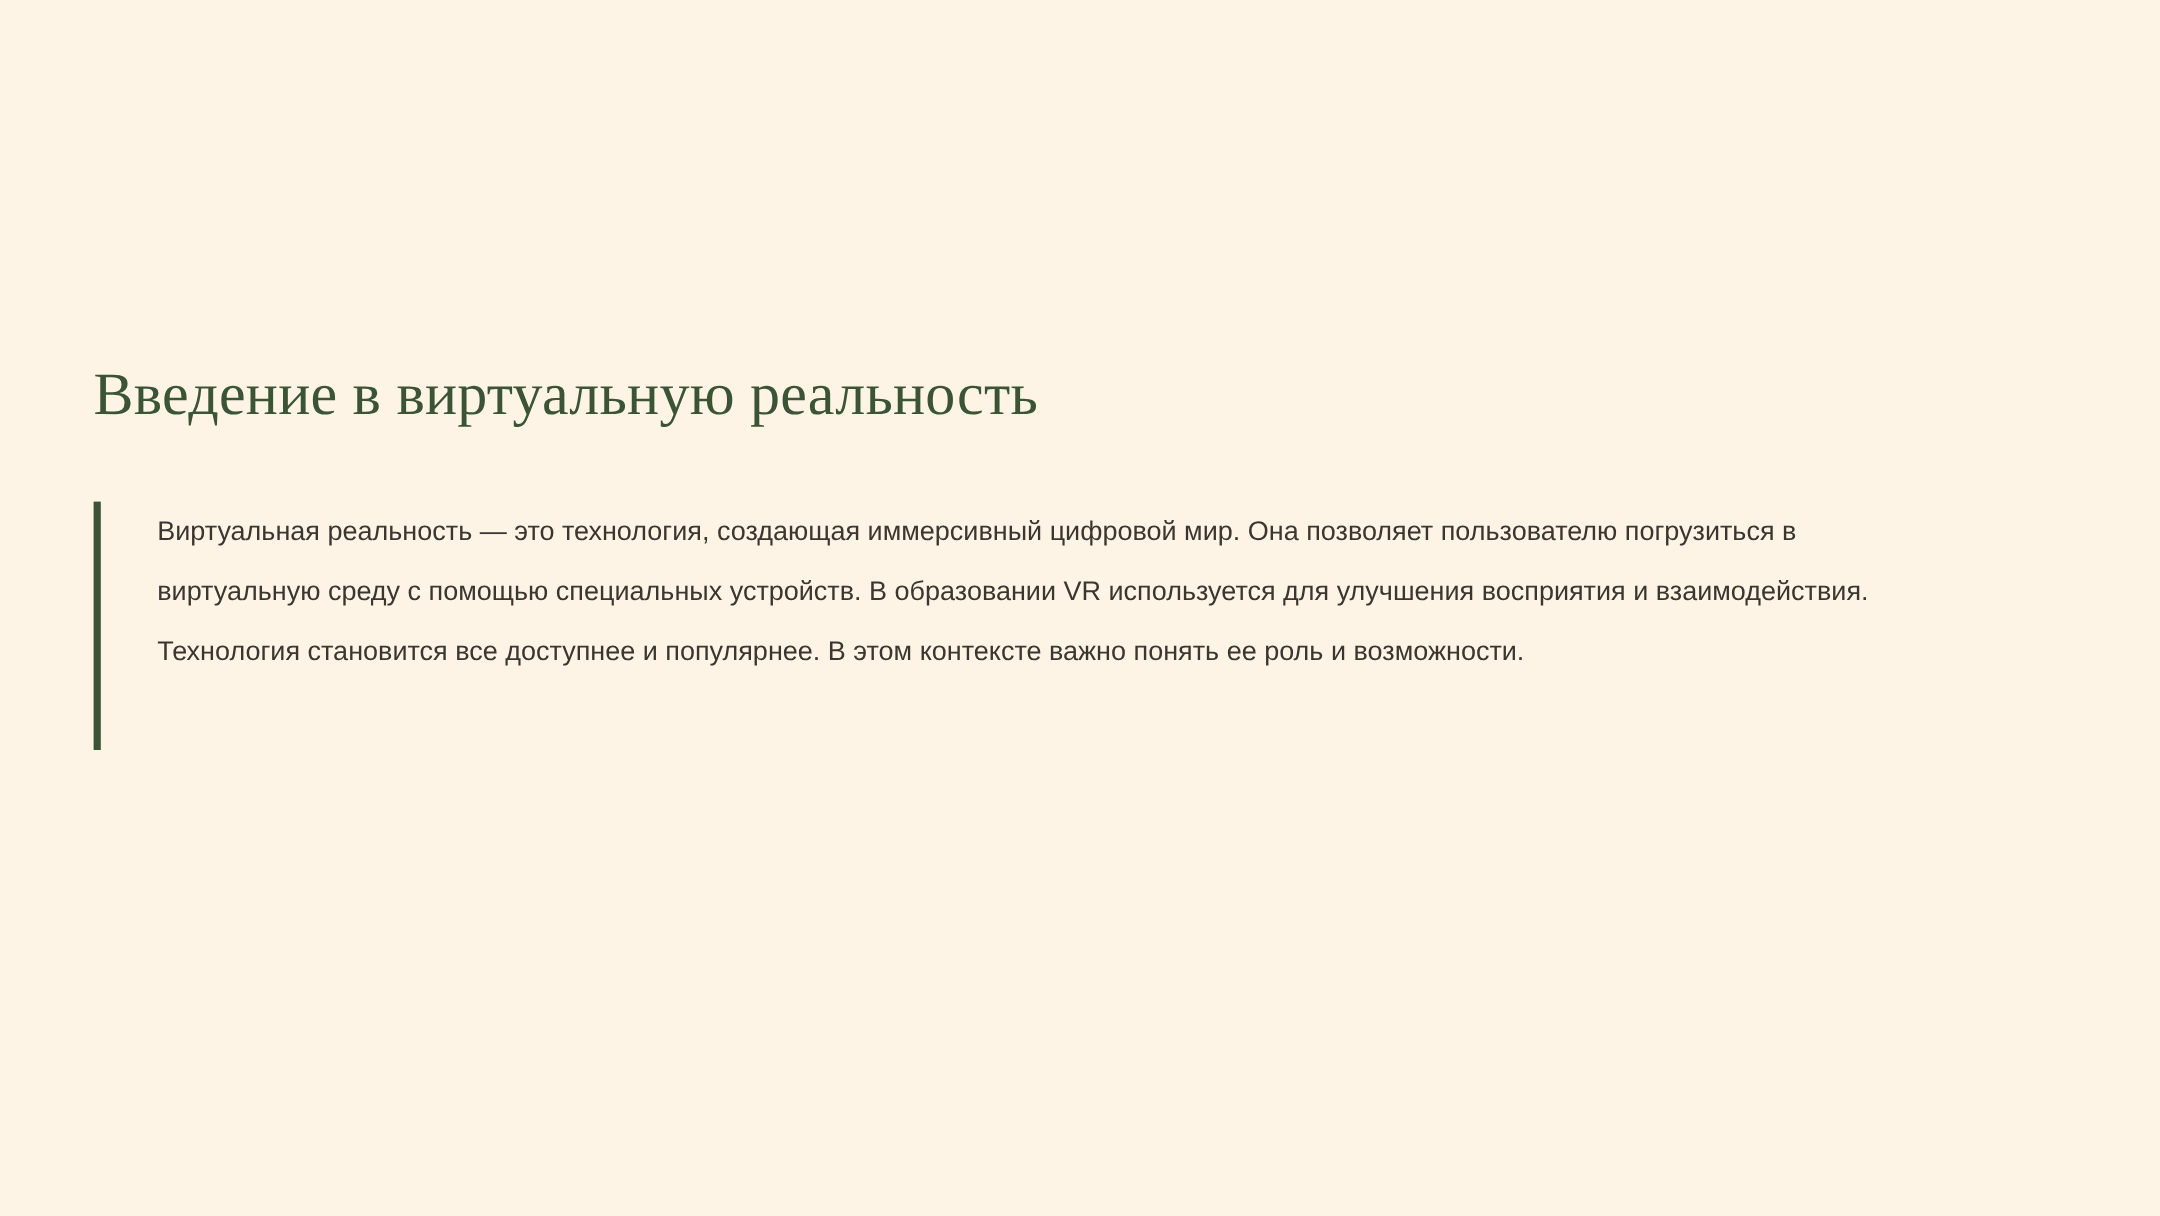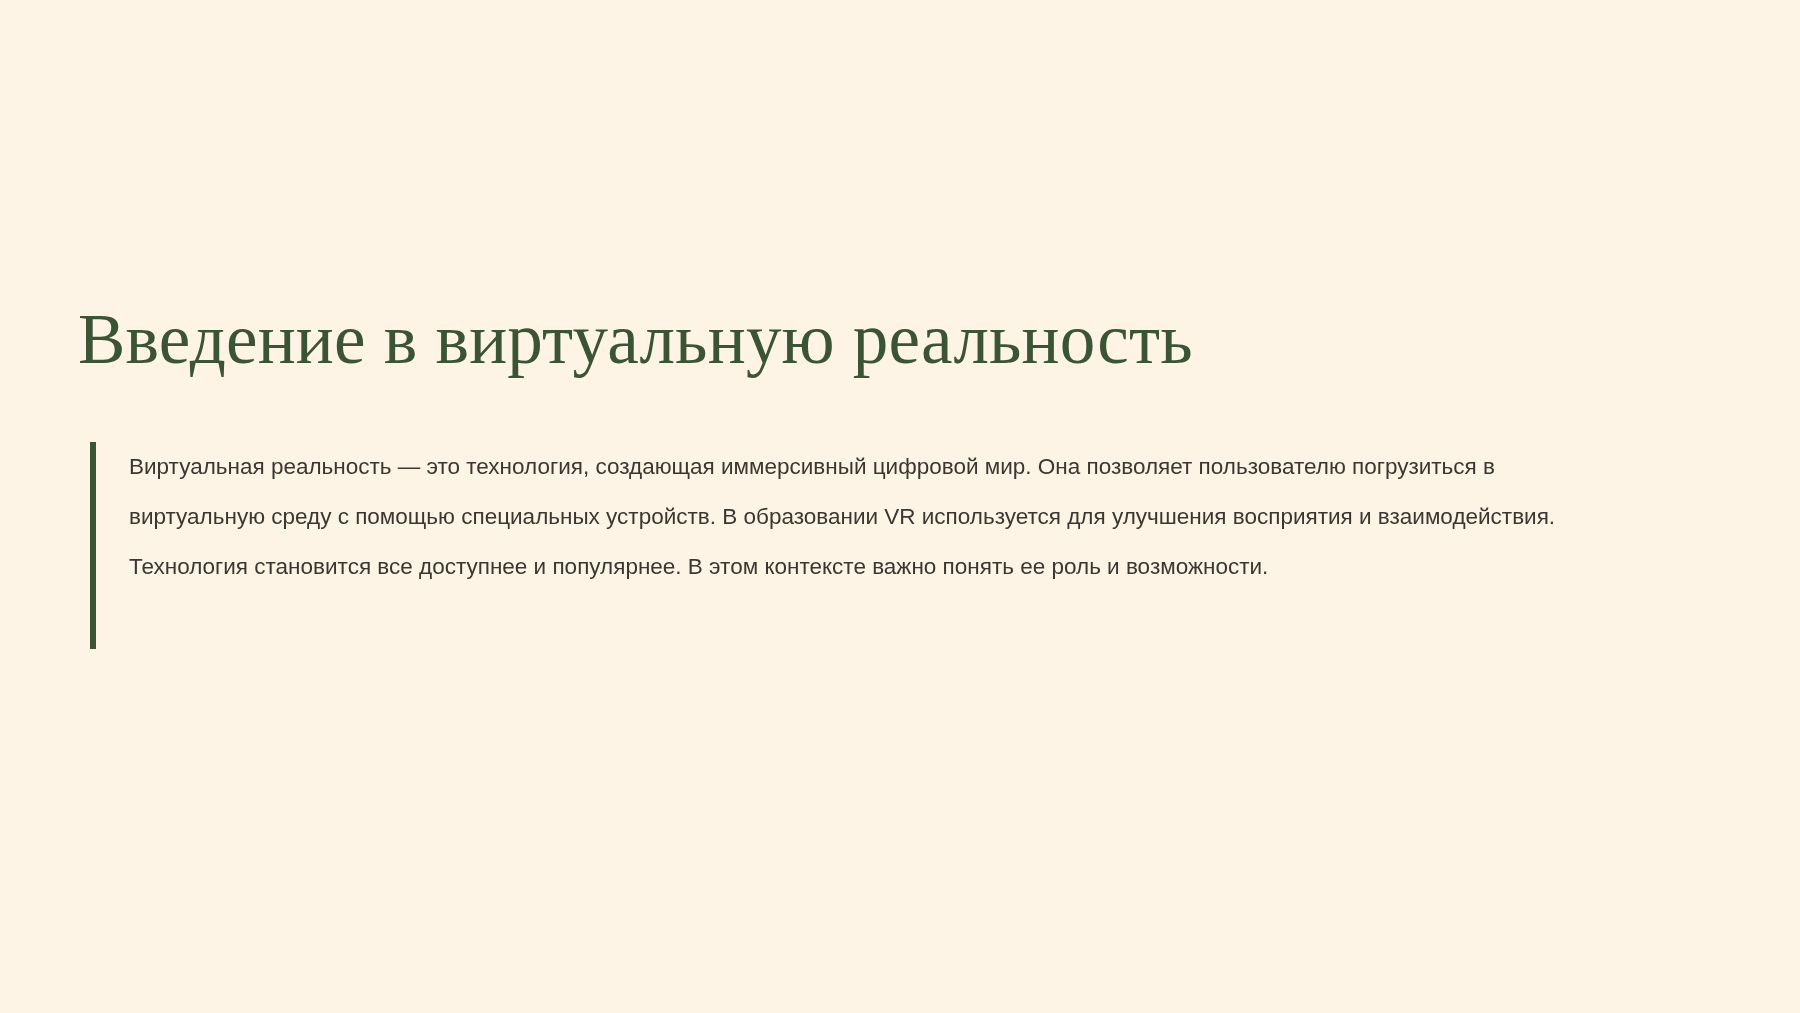--- a/index.html
+++ b/index.html
@@ -24,36 +24,35 @@
 
   .content-block {
     position: absolute;
     left: 78px;
     top: 300px;
     width: 1640px;
   }
 
   .slide-title {
     font-family: "Liberation Serif", "DejaVu Serif", serif;
-    font-size: 71px;
+    font-size: 50px;
     font-weight: 400;
     line-height: 1.12;
     color: #3c5436;
     letter-spacing: 0.2px;
     margin: 0;
     padding: 0;
     white-space: nowrap;
   }
 
   .body-wrap {
     margin-top: 62px;
     position: relative;
-    padding-left: 39px;
+    padding-left: 53px;
     box-sizing: border-box;
-    margin-left: 12px;
   }
 
   .accent-bar {
     position: absolute;
     left: 0;
     top: 0;
     width: 6px;
     height: 207px;
     background: #3c5436;
   }

